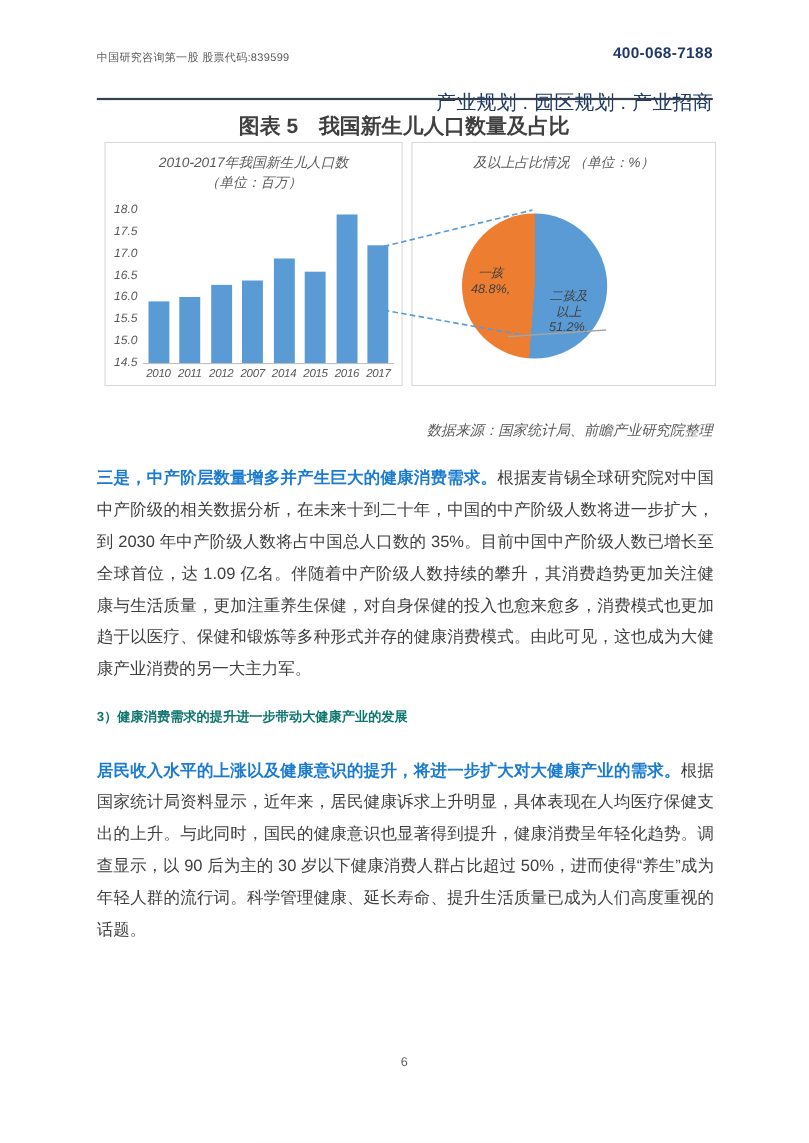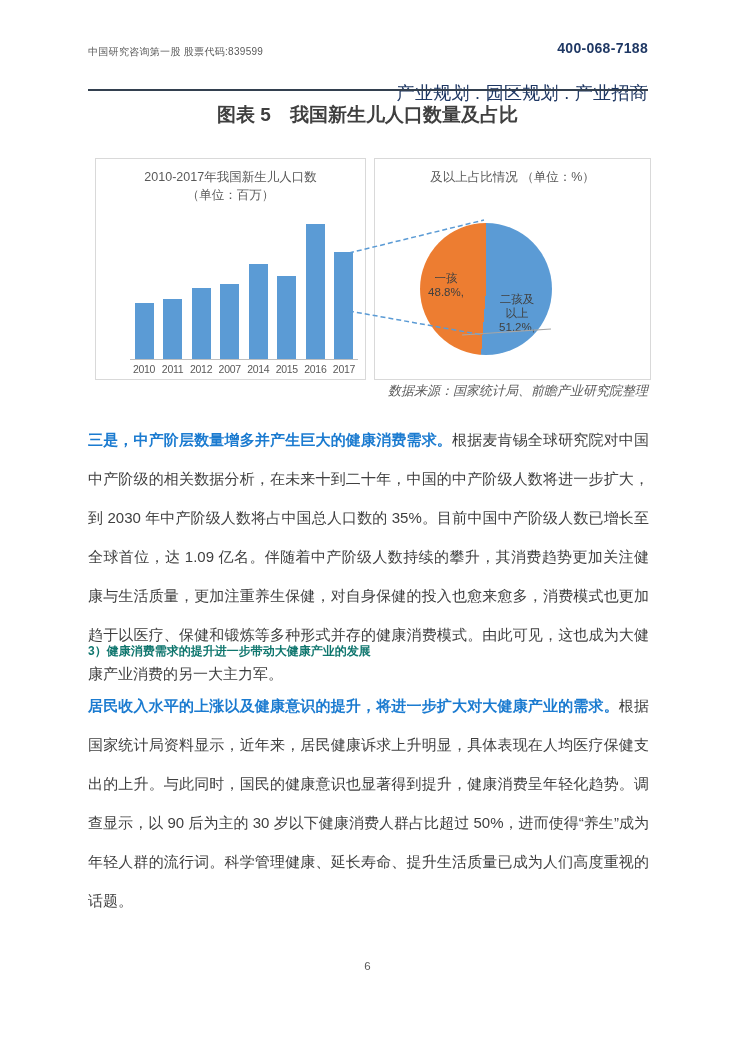--- a/index.html
+++ b/index.html
@@ -31,21 +31,21 @@
   .header-rule{
     position:absolute;left:88px;top:89px;width:560px;height:2px;background:#33404f;
   }
   
   .figure-title{
     position:absolute;left:0;top:102px;width:735px;text-align:center;
     font-size:19px;font-weight:bold;color:#3f3f3f;
   }
   
   .charts-row{
-    position:absolute;left:95px;top:158px;width:468px;height:224px;
+    position:absolute;left:95px;top:129px;width:468px;height:224px;font-style:italic;
   }
   .panel{
     position:absolute;top:0;height:222px;background:#fff;
     border:1px solid #d9d9d9;box-sizing:border-box;
   }
   .bar-panel{left:0;width:271px;}
   .pie-panel{left:279px;width:277px;}
   .chart-title{
     margin-top:9px;text-align:center;font-size:12.5px;line-height:18px;color:#595959;
   }
@@ -78,21 +78,21 @@
   .pie-label-two{left:110px;top:133px;}
   .callouts{position:absolute;left:0;top:0;pointer-events:none;}
   
   .source{
     position:absolute;left:88px;top:382px;width:560px;text-align:right;
     font-size:13px;font-style:italic;color:#595959;
   }
   
   .body-text{
     position:absolute;left:88px;width:561px;
-    font-size:15px;line-height:39px;text-align:justify;color:#3f3f3f;margin:0;
+    font-size:15px;line-height:29px;text-align:justify;color:#3f3f3f;margin:0;
   }
   .para1{top:420px;}
   .para2{top:686px;}
   .lead{font-weight:bold;color:#1b7bd0;}
   .sub-heading{
     position:absolute;left:88px;top:643px;width:561px;
     font-size:12px;font-weight:bold;color:#0f766e;
   }
   
   .page-num{
@@ -119,20 +119,30 @@
   <div class="figure-title">图表 5　我国新生儿人口数量及占比</div>
 
   <div class="charts-row">
 
     <div class="panel bar-panel">
       <div class="chart-title">
         <div>2010-2017年我国新生儿人口数</div>
         <div>（单位：百万）</div>
       </div>
       <div class="bar-chart">
+        <div class="y-axis" id="y-axis">
+            <div class="y-tick" style="top: -6px;">18.0</div>
+            <div class="y-tick" style="top: 13.8571px;">17.5</div>
+            <div class="y-tick" style="top: 33.7143px;">17.0</div>
+            <div class="y-tick" style="top: 53.5714px;">16.5</div>
+            <div class="y-tick" style="top: 73.4286px;">16.0</div>
+            <div class="y-tick" style="top: 93.2857px;">15.5</div>
+            <div class="y-tick" style="top: 113.143px;">15.0</div>
+            <div class="y-tick" style="top: 133px;">14.5</div>
+          </div>
         <div class="plot" id="bar-plot">
             <div class="bar-slot">
               <div class="bar" style="height: 55.6px; background: rgb(91, 155, 213);"></div>
             </div>
             <div class="bar-slot">
               <div class="bar" style="height: 59.5714px; background: rgb(91, 155, 213);"></div>
             </div>
             <div class="bar-slot">
               <div class="bar" style="height: 71.4857px; background: rgb(91, 155, 213);"></div>
             </div>

